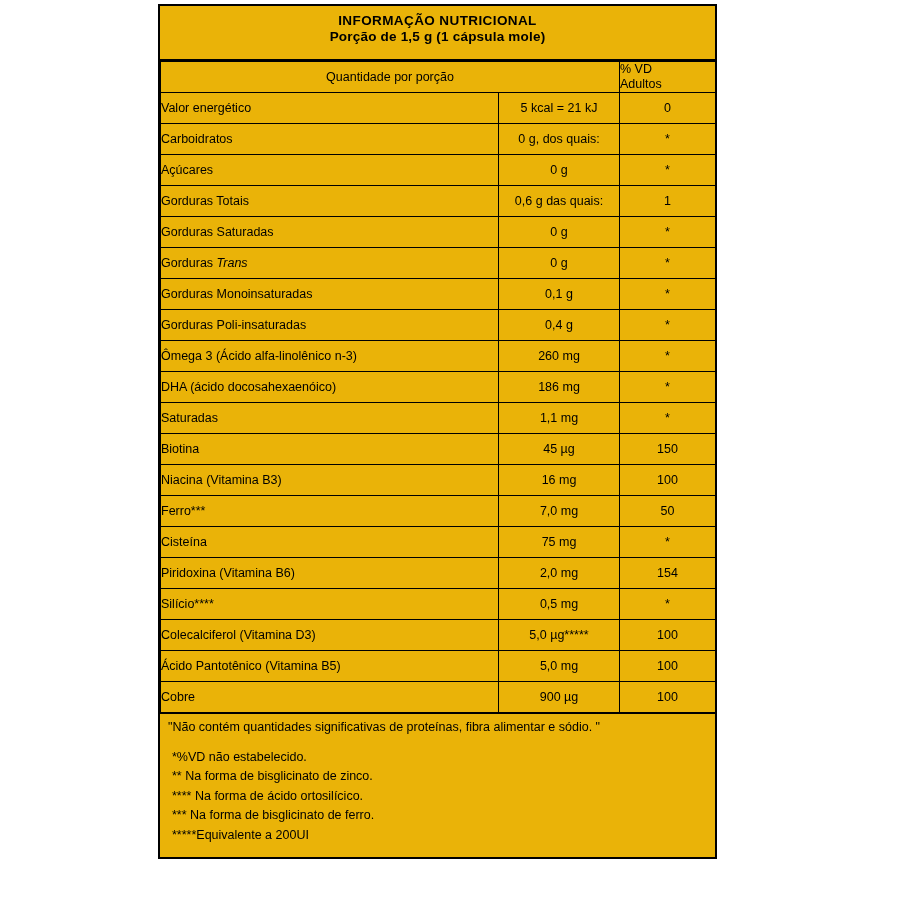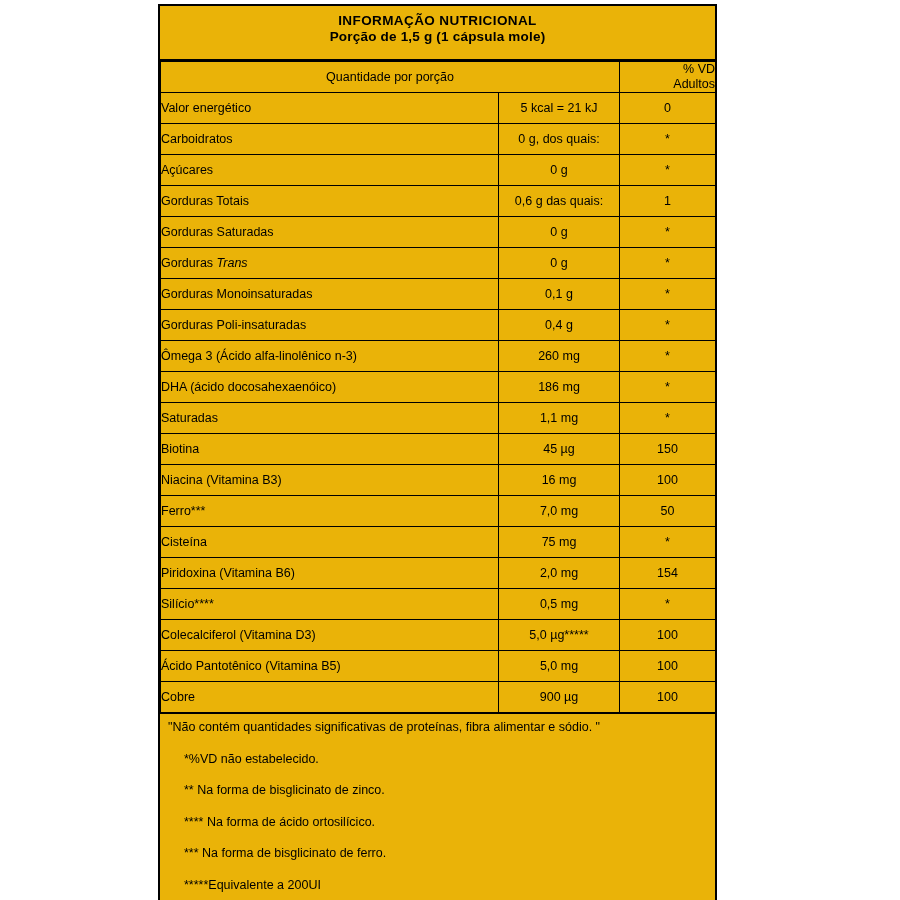--- a/index.html
+++ b/index.html
@@ -62,21 +62,21 @@
     font-weight: normal;
   }
 
   th.head-qty {
     text-align: center;
     font-size: 12.5px;
     height: 39px;
     border-bottom-width: 2px;
   }
   th.head-vd {
-    text-align: right;
+    text-align: left;
     font-size: 12.5px;
     line-height: 15px;
     height: 39px;
     border-bottom-width: 2px;
   }
   th.head-vd .vd-l1,
   th.head-vd .vd-l2 { display: block; }
 
   td.cell-name {
     text-align: left;
@@ -92,21 +92,21 @@
 
   tr.last-row td { border-bottom-width: 2px; }
 
   
   .footnotes {
     padding: 6px 0 10px 8px;
     font-size: 12.5px;
     line-height: 15.5px;
   }
   .fn-lead { margin: 0 0 14px 0; }
-  .fn-line { margin: 16px; }
+  .fn-line { margin: 4px; }
 </style>
 </head>
 <body>
 
 <div id="label-root">
 
   <div class="title-block">
     <div class="title-line t1">INFORMAÇÃO NUTRICIONAL</div>
     <div class="title-line t2">Porção de 1,5 g (1 cápsula mole)</div>
   </div>

